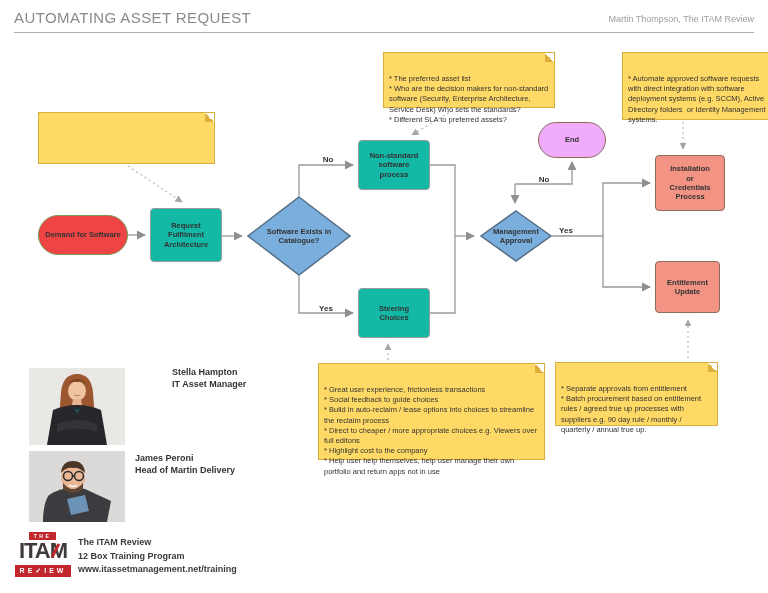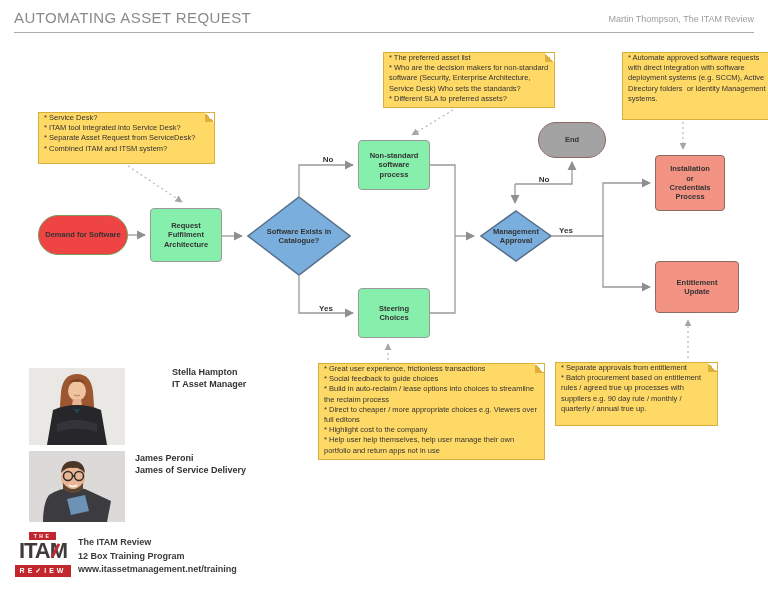--- a/index.html
+++ b/index.html
@@ -7,32 +7,32 @@
             font-family:"Liberation Sans", sans-serif; overflow:hidden; }
 
   
   .hdr-title { position:absolute; left:14px; top:9px; font-size:15px; font-weight:normal;
                color:#8a8a8a; letter-spacing:.4px; }
   .hdr-byline { position:absolute; right:14px; top:14px; font-size:9px; color:#9c9c9c; }
   .hdr-rule { position:absolute; left:14px; width:740px; top:32px; height:1px; background:#adadad; }
 
   
   .note { position:absolute; background:#FFD966; border:1px solid #d8ae3c; color:#333;
-          font-size:7.5px; line-height:1.36; padding:0 5px; box-sizing:border-box; z-index:3; }
+          font-size:7.5px; line-height:1.36; padding:21px 5px; box-sizing:border-box; z-index:3; }
   .note-text { display:block; white-space:pre-wrap; }
   .fold { position:absolute; top:0; right:0; width:9px; height:9px;
           background:linear-gradient(to bottom left, #ffffff 0 50%, #dfaf3b 50% 100%); }
 
   
   .shape { position:absolute; display:flex; align-items:center; justify-content:center;
            text-align:center; font-weight:bold; font-size:7.5px; color:#333;
            box-sizing:border-box; z-index:2; line-height:1.25; }
   .term-green { background:#ef4444; border:1.5px solid #7a9a57; border-radius:20px; }
-  .term-red   { background:#a3a3a3; border:1.5px solid #8c6a60; border-radius:18px; }
-  .proc       { background:#86efac; border:1.5px solid #9a9a9a; border-radius:4px; padding:10px; }
+  .term-red   { background:#f0abfc; border:1.5px solid #8c6a60; border-radius:18px; }
+  .proc       { background:#14b8a6; border:1.5px solid #9a9a9a; border-radius:4px; padding:10px; }
   .proc-red   { background:#F29384; border:1.5px solid #8c6a60; border-radius:4px; padding:16px; }
   .diamond    { background:transparent; }
   .diamond svg { position:absolute; left:0; top:0; }
   .diamond .dtxt { position:relative; z-index:1; width:88%; }
 
   .edge-label { position:absolute; font-size:8px; font-weight:bold; color:#333;
                 transform:translate(-50%,-50%); z-index:4; }
 
   .lines { position:absolute; left:0; top:0; z-index:1; }
 
@@ -92,24 +92,20 @@
       <path d="M128,166 L182,202" marker-end="url(#arrd)"></path>
       <path d="M453,110 L412,135" marker-end="url(#arrd)"></path>
       <path d="M683,122 V149" marker-end="url(#arrd)"></path>
       <path d="M388,360 V344" marker-end="url(#arrd)"></path>
       <path d="M688,358 V320" marker-end="url(#arrd)"></path>
     </g>
   </svg>
 
   <div class="note" style="left:38px; top:112px; width:177px; height:52px;">
     <span class="fold"></span>
-    <span class="note-text">* Service Desk?
-* ITAM tool integrated into Service Desk?
-* Separate Asset Request from ServiceDesk?
-* Combined ITAM and ITSM system?</span>
   </div>
   <div class="note" style="left:383px; top:52px; width:172px; height:56px;">
     <span class="fold"></span>
     <span class="note-text">* The preferred asset list
 * Who are the decision makers for non-standard software (Security, Enterprise Architecture, Service Desk) Who sets the standards?
 * Different SLA to preferred assets?</span>
   </div>
   <div class="note" style="left:622px; top:52px; width:158px; height:68px;">
     <span class="fold"></span>
     <span class="note-text">* Automate approved software requests with direct integration with software deployment systems (e.g. SCCM), Active Directory folders  or Identity Management systems.</span>
@@ -148,21 +144,21 @@
     <svg width="72" height="52">
       <polygon points="36,1 71,26 36,51 1,26" fill="#79AEDD" stroke="#566f88" stroke-width="1.5"></polygon>
     </svg>
     <span class="dtxt">Management Approval</span>
   </div>
 
   <div class="shape term-red" style="left:538px; top:122px; width:68px; height:36px;">End</div>
 
   <div class="shape proc-red" style="left:655px; top:155px; width:70px; height:56px;">Installation or Credentials Process</div>
 
-  <div class="shape proc-red" style="left:655px; top:261px; width:84px; height:52px;">Entitlement Update</div>
+  <div class="shape proc-red" style="left:655px; top:261px; width:65px; height:52px;">Entitlement Update</div>
 
   <div class="edge-label" style="left:328px; top:159px;">No</div>
   <div class="edge-label" style="left:326px; top:308px;">Yes</div>
   <div class="edge-label" style="left:544px; top:179px;">No</div>
   <div class="edge-label" style="left:566px; top:230px;">Yes</div>
 
   <svg class="photo" style="left:29px; top:368px;" width="96" height="77">
     <rect width="96" height="77" fill="#EAE8E5"></rect>
     <path d="M32,24 Q34,6 48,6 Q62,6 64,24 L66,52 Q48,60 30,52 Z" fill="#9c5730"></path>
     <ellipse cx="48" cy="23" rx="9" ry="10" fill="#EFC2A0"></ellipse>
@@ -185,21 +181,21 @@
     <ellipse cx="44" cy="27" rx="12" ry="13" fill="#E8B695"></ellipse>
     <path d="M32,22 Q33,10 44,10 Q55,10 56,22 Q50,16 44,17 Q37,16 32,22 Z" fill="#4a3526"></path>
     <path d="M34,32 Q44,44 54,32 L54,38 Q44,46 34,38 Z" fill="#5f4633"></path>
     <circle cx="39" cy="25" r="4.5" fill="none" stroke="#2b2b2b" stroke-width="1.5"></circle>
     <circle cx="50" cy="25" r="4.5" fill="none" stroke="#2b2b2b" stroke-width="1.5"></circle>
     <path d="M43.5,25 h2" stroke="#2b2b2b" stroke-width="1.5"></path>
     <path d="M40,34 q4,3 8,0" stroke="#fff" stroke-width="1.5" fill="none"></path>
   </svg>
   <div class="person-label" style="left:135px; top:452px;">
     <div>James Peroni</div>
-    <div>James of Service Delivery</div>
+    <div>Head of Martin Delivery</div>
   </div>
 
   <div class="logo">
     <div class="logo-the">THE</div>
     <div class="logo-itam">ITAM</div>
     <div class="logo-slash"></div>
     <div class="logo-review">RE✓IEW</div>
   </div>
   <div class="footer-text">
     <div>The ITAM Review</div>

